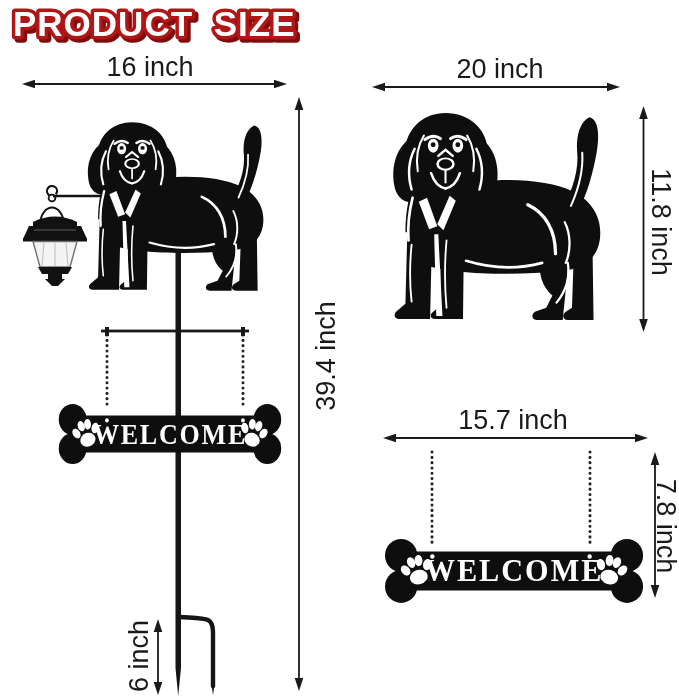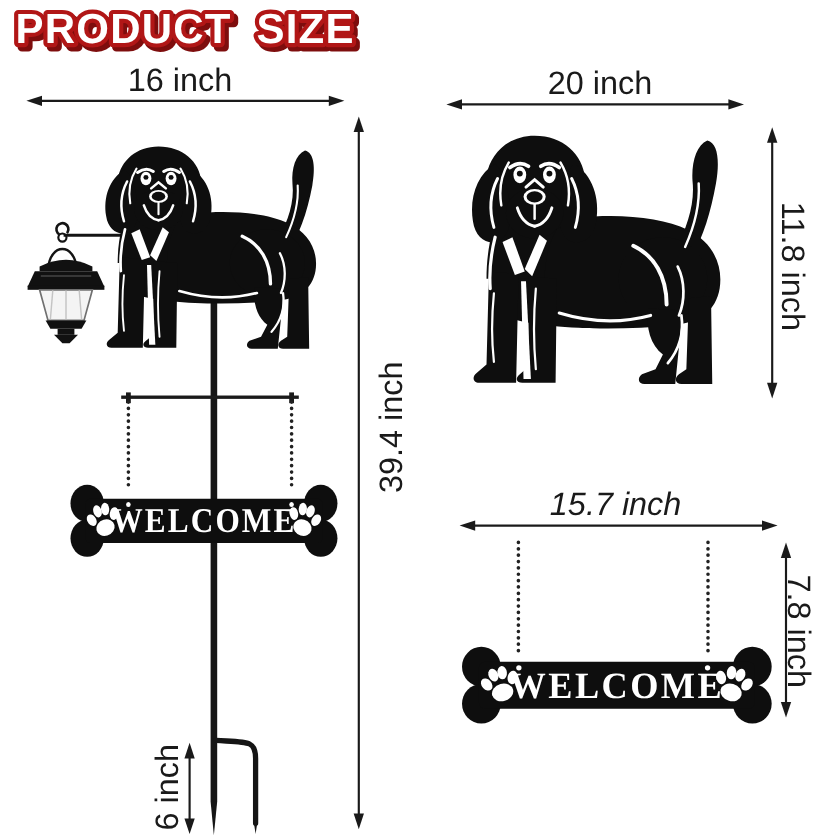--- a/index.html
+++ b/index.html
@@ -195,15 +195,15 @@
   <svg id="title-svg" width="340" height="52" viewBox="0 0 340 52">
     <text x="12" y="39" font-family="Liberation Sans, sans-serif" font-weight="bold" font-size="35" letter-spacing="1" word-spacing="10" fill="#7e0d0d" stroke="#7e0d0d" stroke-width="7.5" stroke-linejoin="round" paint-order="stroke">PRODUCT SIZE</text>
     <text x="9" y="36" font-family="Liberation Sans, sans-serif" font-weight="bold" font-size="35" letter-spacing="1" word-spacing="10" fill="#ffffff" stroke="#b11616" stroke-width="7" stroke-linejoin="round" paint-order="stroke">PRODUCT SIZE</text>
   </svg>
 
   <div class="dim-label" style="left:70px;top:52px;width:160px;text-align:center;">16 inch</div>
   <div class="dim-label rot-ccw" style="left:261px;top:341px;width:130px;">39.4 inch</div>
   <div class="dim-label rot-ccw" style="left:94px;top:641px;width:90px;">6 inch</div>
   <div class="dim-label" style="left:420px;top:54px;width:160px;">20 inch</div>
   <div class="dim-label rot-cw" style="left:601px;top:207px;width:120px;">11.8 inch</div>
-  <div class="dim-label" style="left:433px;top:405px;width:160px;font-style:italic;">15.7 inch</div>
+  <div class="dim-label" style="left:433px;top:405px;width:160px;">15.7 inch</div>
   <div class="dim-label rot-cw" style="left:612px;top:511px;width:108px;">7.8 inch</div>
 </div>
 
 </body></html>

